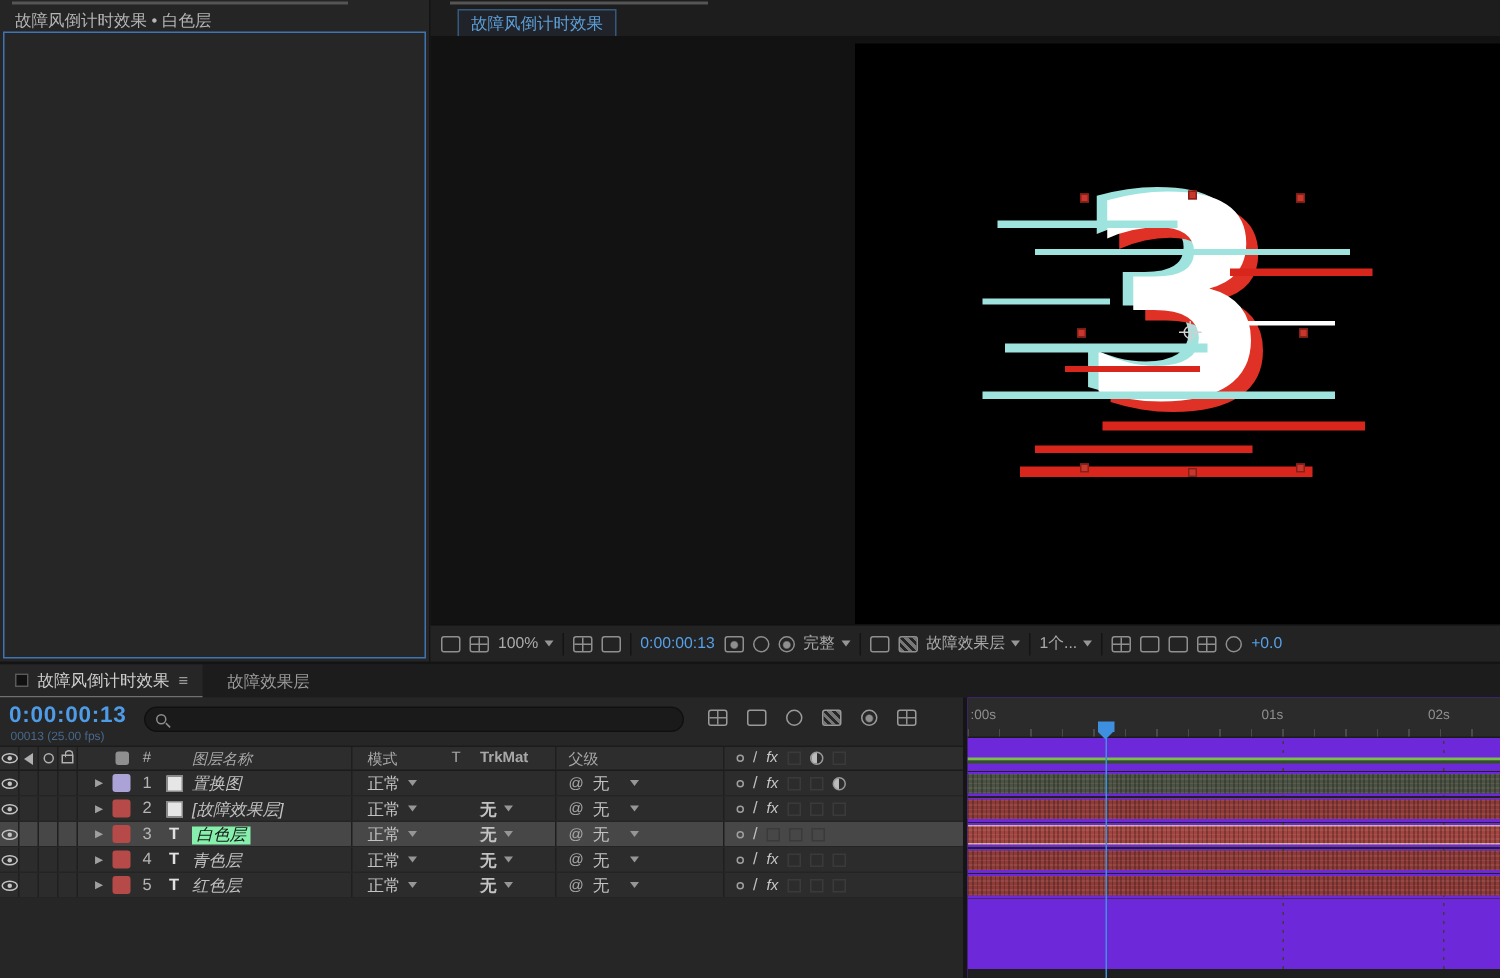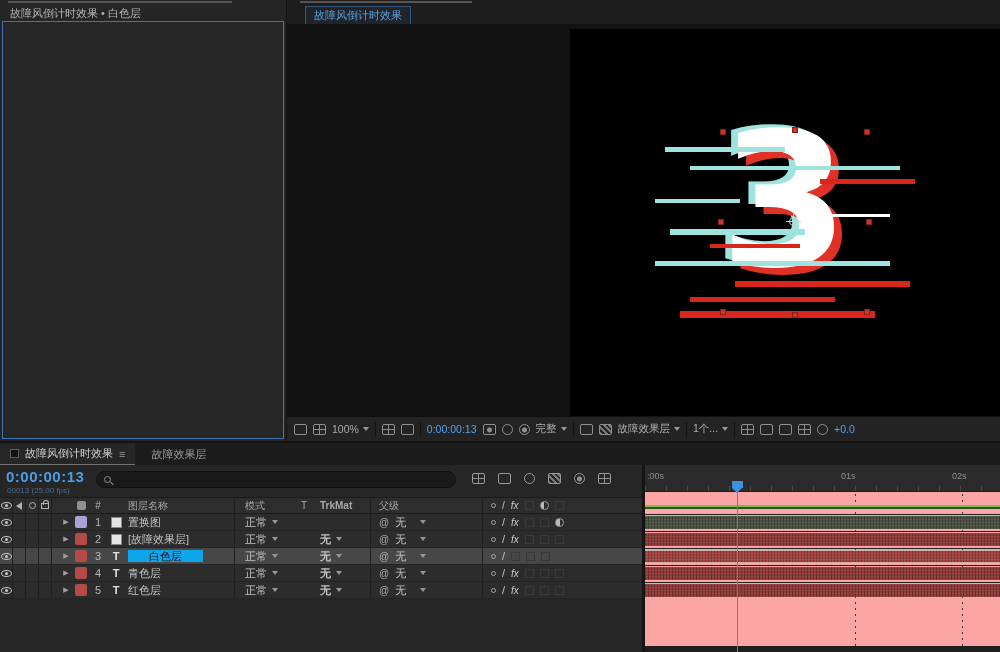--- a/index.html
+++ b/index.html
@@ -85,22 +85,22 @@
   .avcell{width:13px;height:100%;border-right:1px solid #1f1f1f;display:flex;align-items:center;justify-content:center;}
   .c-spacer{width:6px;flex:none;}
   .c-arrow{width:12px;flex:none;text-align:center;font-size:7px;color:#a0a0a0;}
   .c-label{width:18px;flex:none;display:flex;justify-content:center;}
   .swatch{width:12px;height:12px;border-radius:2px;display:inline-block;}
   .lab-ico{width:9px;height:9px;background:#8f8f8f;border-radius:2px;display:inline-block;}
   .c-num{width:16px;flex:none;text-align:center;color:#b5b5b5;}
   .c-icon{width:20px;flex:none;display:flex;justify-content:center;align-items:center;}
   .thumb{width:11px;height:11px;background:#e6e6e6;border:1px solid #8a8a8a;display:inline-block;}
   .ticon{font-weight:bold;color:#e0e0e0;font-size:11px;font-style:normal;}
-  .c-name{width:108px;flex:none;padding-left:2px;overflow:hidden;white-space:nowrap;}
-  .row.sel .c-name > span{background:#0ea5e9;color:#141414;padding:0 21px;}
+  .c-name{width:108px;flex:none;padding-left:2px;overflow:hidden;white-space:nowrap;font-style:italic;}
+  .row.sel .c-name > span{background:#86efac;color:#141414;padding:0 3px;}
   .c-mode{width:64px;flex:none;display:flex;align-items:center;gap:5px;padding-left:10px;border-left:1px solid #1f1f1f;height:100%;}
   .c-t{width:12px;flex:none;text-align:center;}
   .c-trkmat{width:60px;flex:none;display:flex;align-items:center;gap:5px;padding-left:10px;height:100%;font-weight:bold;}
   .c-parent{width:112px;flex:none;display:flex;align-items:center;gap:6px;padding-left:8px;border-left:1px solid #1f1f1f;height:100%;}
   .pw{font-style:normal;color:#a8a8a8;font-size:10px;}
   .pcell{display:inline-flex;align-items:center;gap:14px;}
   .c-sw{flex:1;display:flex;align-items:center;gap:6px;padding-left:8px;border-left:1px solid #1f1f1f;height:100%;}
   .sw-dot{width:5px;height:5px;border:1px solid #a0a0a0;border-radius:50%;display:inline-block;}
   .sw-q{font-style:normal;color:#c0c0c0;}
   .sw-fx{font-style:italic;color:#c8c8c8;font-size:10px;}
@@ -110,21 +110,21 @@
   .eye{width:11px;height:7px;border:1px solid #c4c4c4;border-radius:50%;position:relative;}
   .eye::after{content:"";position:absolute;left:3px;top:1px;width:3px;height:3px;background:#c4c4c4;border-radius:50%;}
   .spk{width:0;height:0;border-top:4px solid transparent;border-bottom:4px solid transparent;border-right:6px solid #b0b0b0;}
   .ball{width:7px;height:7px;border:1px solid #b0b0b0;border-radius:50%;}
   .lock{width:8px;height:6px;border:1px solid #b0b0b0;position:relative;}
   .lock::before{content:"";position:absolute;left:1px;top:-4px;width:4px;height:4px;border:1px solid #b0b0b0;
                 border-bottom:none;border-radius:3px 3px 0 0;}
   .hdr .c-name,.hdr .c-mode,.hdr .c-trkmat,.hdr .c-parent{color:#a8a8a8;}
 
   
-  .tl-right{position:absolute;left:645px;top:0;width:355px;height:187px;background:#fca5a5;overflow:hidden;}
+  .tl-right{position:absolute;left:645px;top:0;width:355px;height:187px;background:#6d28d9;overflow:hidden;}
   .ruler{position:absolute;left:0;top:0;width:355px;height:27px;background:#2b2b2b;border-bottom:1px solid #1b1b1b;}
   .ruler .lab{position:absolute;top:6px;font-size:9px;color:#8f8f8f;}
   .ticks{position:absolute;left:0;bottom:0;width:355px;height:5px;
          background:repeating-linear-gradient(90deg,#4a4a4a 0 1px,transparent 1px 21px);}
   .gridline{position:absolute;top:27px;width:1px;height:160px;
             background:repeating-linear-gradient(0deg,#3c3c3c 0 2px,transparent 2px 6px);}
   .cache-line{position:absolute;left:0;top:40px;width:355px;height:2px;background:#79bf4a;}
   .cache-line2{position:absolute;left:0;top:42px;width:355px;height:2px;background:#31511f;}
   .tracks{position:absolute;left:0;top:49px;width:355px;height:85px;
           background:repeating-linear-gradient(0deg,transparent 0 16px,#222 16px 17px);}

